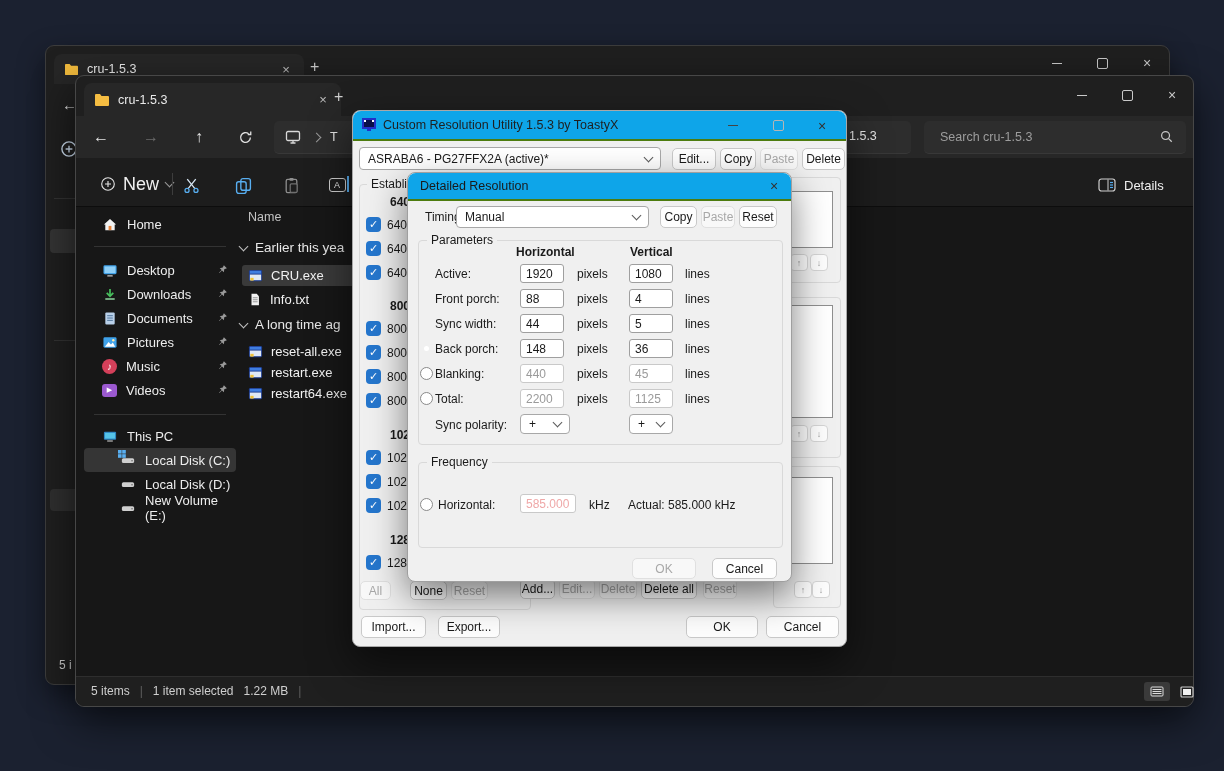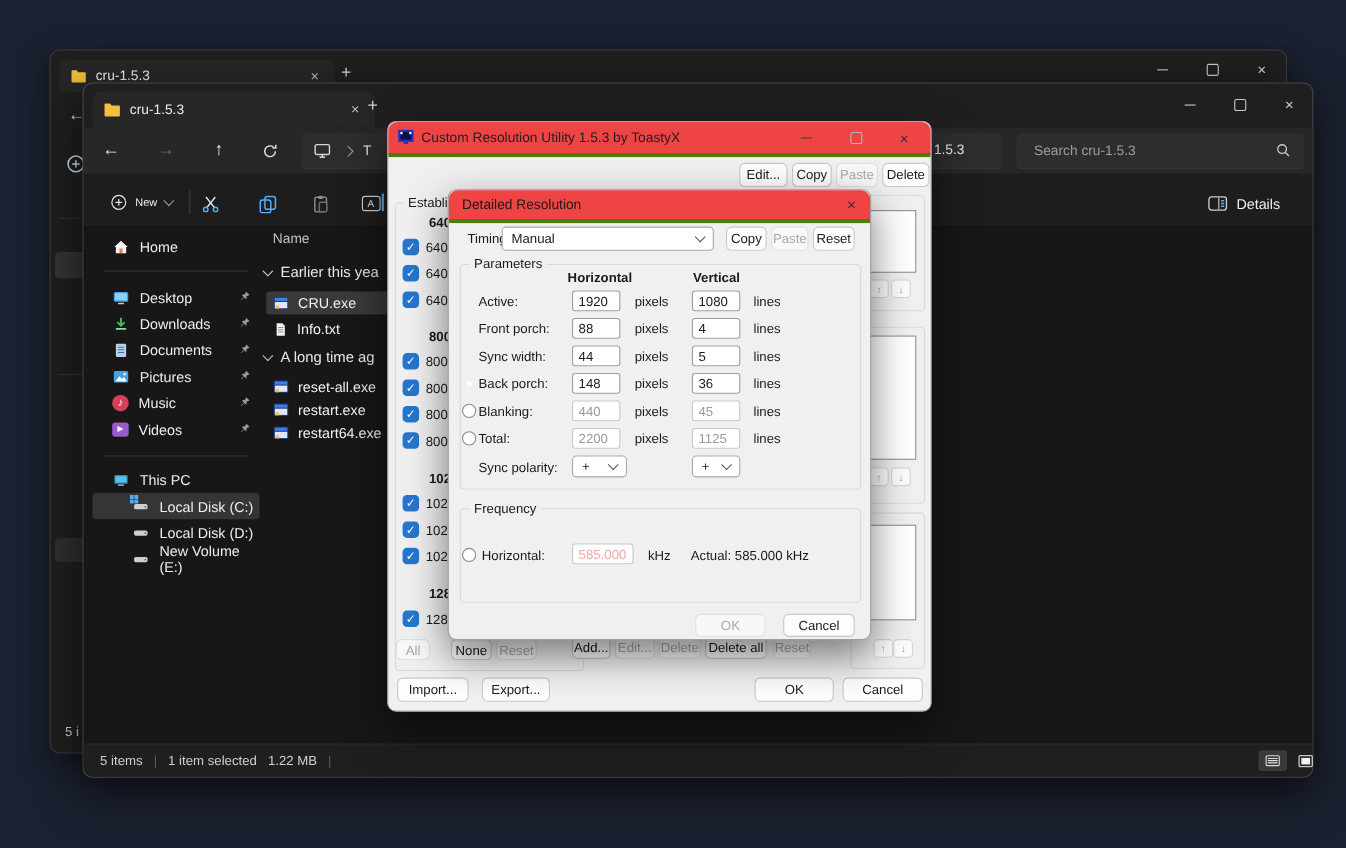--- a/index.html
+++ b/index.html
@@ -55,22 +55,22 @@
   .videos-ic{width:15px;height:13px;border-radius:3px;background:#9b59d0;color:#fff;font-size:7px;
              display:flex;align-items:center;justify-content:center;}
   .rename-ic{width:15px;height:12px;border:1.2px solid #cfcfcf;border-radius:3px;display:flex;
              align-items:center;justify-content:center;font-size:9px;color:#e3e3e3;position:relative;}
   .rename-ic b{position:absolute;right:-4px;top:-3px;width:1.5px;height:16px;background:#58aef0;}
   
   #cru-win{left:352px;top:110px;width:493px;height:535px;background:#f0f0f0;border:1px solid #a8a8a8;
            border-radius:8px;box-shadow:0 16px 40px rgba(0,0,0,.55);}
   #dialog{left:407px;top:172px;width:383px;height:408px;background:#f0f0f0;border:1px solid #9f9f9f;
           border-radius:8px;box-shadow:0 14px 36px rgba(0,0,0,.5);}
-  .lt-title{position:absolute;left:0;top:0;width:100%;height:28px;background:#ef4444;
-            border-radius:8px 8px 0 0;border-bottom:4px solid #4d7c0f;}
+  .lt-title{position:absolute;left:0;top:0;width:100%;height:28px;background:#0ea5e9;
+            border-radius:8px 8px 0 0;border-bottom:2px solid #4d7c0f;}
   .lt-title .ttl{position:absolute;left:30px;top:7px;font-size:12.5px;color:#1f1f1f;white-space:nowrap;}
   .cruwc{position:absolute;top:4px;width:34px;height:21px;display:flex;align-items:center;justify-content:center;color:#333;}
   .cruwc .minbar{width:10px;height:1px;background:#444;}
   .cruwc .maxbox{width:9px;height:9px;border:1px solid #b5b5b5;border-radius:2px;}
   .btn{position:absolute;display:flex;align-items:center;justify-content:center;background:#fdfdfd;
        border:1px solid #c9c9c9;border-radius:5px;font-size:12px;color:#1a1a1a;box-sizing:border-box;white-space:nowrap;}
   .btn.dis{color:#a8a8a8;border-color:#e0e0e0;background:#f8f8f8;}
   .combo{position:absolute;background:#fff;border:1px solid #a8a8a8;border-radius:4px;display:flex;
          align-items:center;font-size:12px;color:#1a1a1a;padding:0 8px;box-sizing:border-box;justify-content:space-between;}
   .gbox{position:absolute;border:1px solid #d9d9d9;border-radius:4px;}
@@ -184,21 +184,21 @@
     <div class="pill" style="left:848px;width:262px;color:#9d9d9d;">
       <span style="margin-left:16px;">Search cru-1.5.3</span>
       <span style="position:absolute;right:12px;top:8px;">
         <svg width="15" height="15" viewBox="0 0 16 16">
             <circle cx="7" cy="7" r="4.2" stroke="#c9c9c9" fill="none" stroke-width="1.3"></circle>
             <line x1="10.2" y1="10.2" x2="13.6" y2="13.6" stroke="#c9c9c9" stroke-width="1.3"></line>
           </svg>
         </span>
     </div>
 
-    <div class="abs flexc" style="left:14px;top:94px;height:28px;gap:7px;padding:0 10px;color:#f0f0f0;font-size:10px;">
+    <div class="abs flexc" style="left:14px;top:94px;height:28px;gap:7px;padding:0 10px;color:#f0f0f0;font-size:18px;">
       <svg width="16" height="16" viewBox="0 0 16 16">
           <circle cx="8" cy="8" r="6.3" fill="none" stroke="#e6e6e6" stroke-width="1.1"></circle>
           <path d="M8 5v6 M5 8h6" stroke="#e6e6e6" stroke-width="1.1"></path>
         </svg>
       <span>New</span>
       <span class="chev d" style="margin-top:-3px;"></span>
     </div>
     <div class="abs" style="left:96px;top:97px;width:1px;height:22px;background:#3d3d3d;"></div>
     <span class="cmditem" style="left:104px;">
       <svg width="17" height="17" viewBox="0 0 16 16" fill="none">
@@ -478,20 +478,24 @@
       <span class="ttl">Custom Resolution Utility 1.5.3 by ToastyX</span>
       <div class="cruwc" style="left:363px;">
           <span class="minbar"></span>
         </div>
       <div class="cruwc" style="left:408px;">
           <span class="maxbox"></span>
         </div>
       <div class="cruwc" style="left:452px;font-size:14px;">×</div>
     </div>
 
+    <div class="combo" style="left:6px;top:36px;width:302px;height:23px;">
+      <span>ASRABA6 - PG27FFX2A (active)*</span>
+      <span class="chev d dk" style="margin-top:-3px;"></span>
+    </div>
     <div class="btn" style="left:319px;top:37px;width:44px;height:22px;">Edit...</div>
     <div class="btn" style="left:367px;top:37px;width:36px;height:22px;">Copy</div>
     <div class="btn dis" style="left:407px;top:37px;width:38px;height:22px;">Paste</div>
     <div class="btn" style="left:449px;top:37px;width:43px;height:22px;">Delete</div>
 
     <div class="gbox" style="left:6px;top:73px;width:170px;height:424px;"></div>
     <span class="glabel" style="left:14px;top:66px;">Establish</span>
 
     <span class="rhead" style="top:84px;">640</span>
     <div class="crow" style="top:106px;">

